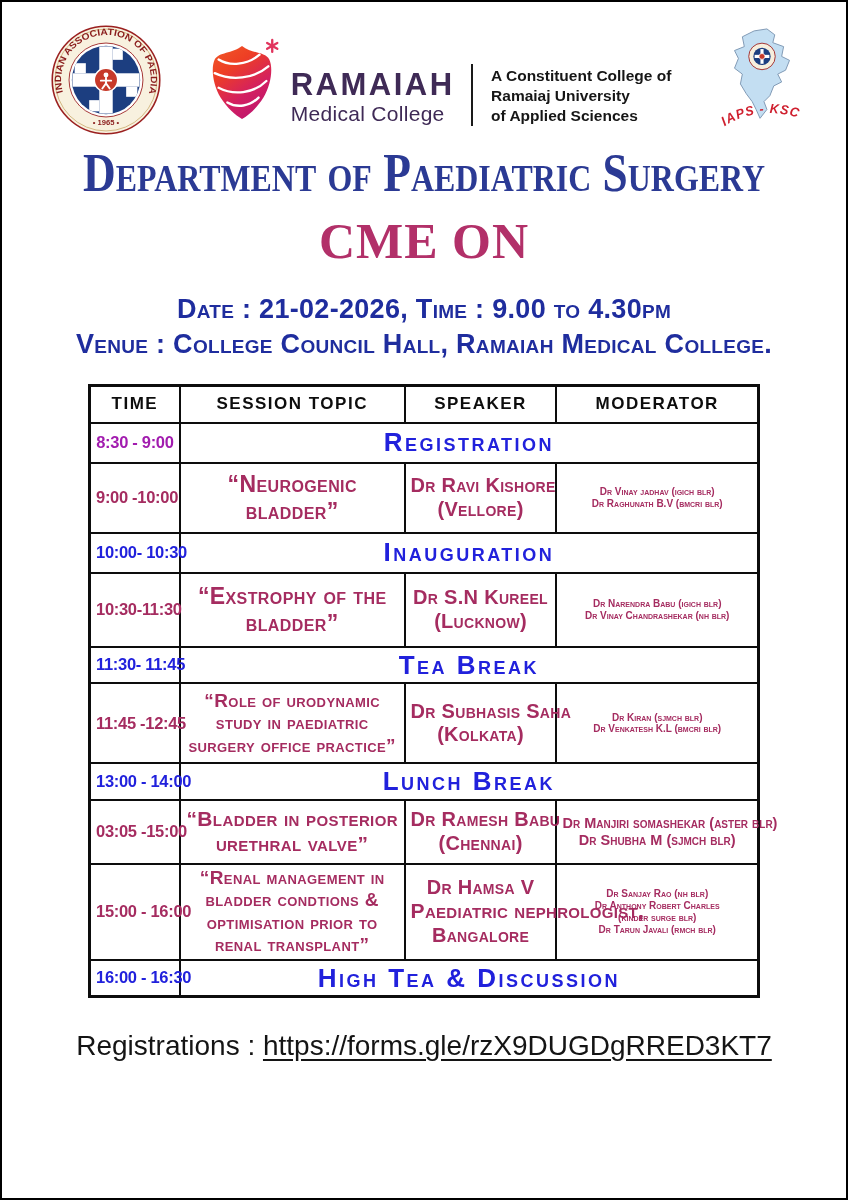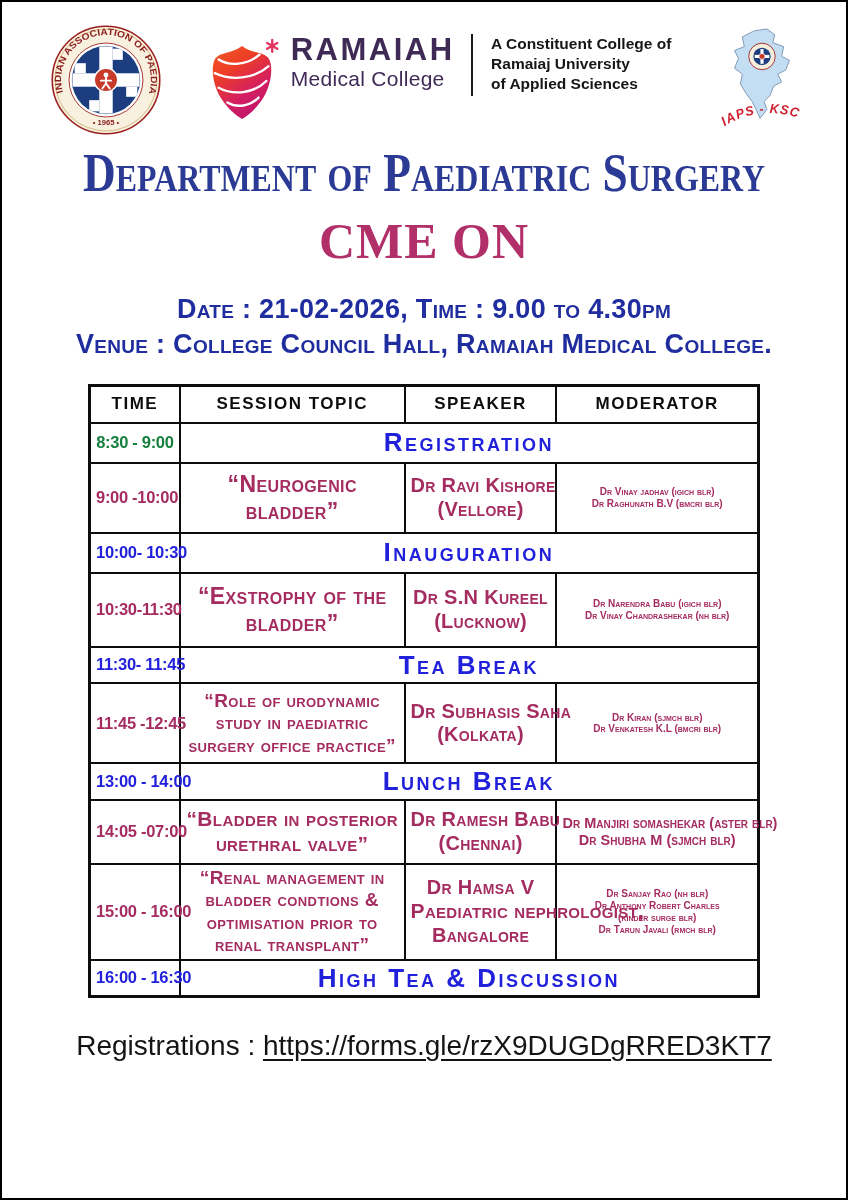--- a/index.html
+++ b/index.html
@@ -6,21 +6,21 @@
   html,body { width:848px; height:1200px; background:#fff; font-family:"Liberation Sans", sans-serif; }
   .poster {
     position:relative; width:848px; height:1200px; background:#fff;
     border:2px solid #000; overflow:hidden;
   }
   
   .logo-row {
     display:flex; align-items:center; justify-content:space-between;
     padding:22px 34px 0 48px; height:134px;
   }
-  .ramaiah-group { display:flex; align-items:flex-start; gap:10px; }
+  .ramaiah-group { display:flex; align-items:flex-end; gap:10px; }
   .ramaiah-text .rm-name {
     font-size:31px; font-weight:700; letter-spacing:2.5px; color:var(--purple,#3f2a56);
     line-height:1.05;
   }
   .ramaiah-text .rm-sub {
     font-size:21px; font-weight:400; letter-spacing:0.3px; color:var(--purple,#3f2a56);
   }
   .vert-divider { width:2.5px; height:62px; background:#1a1a1a; margin:0 8px 0 6px; }
   .constituent { font-size:15.5px; font-weight:700; color:#161616; line-height:1.3; }
   
@@ -53,21 +53,21 @@
     width:672px; margin:22px auto 0; border-collapse:collapse;
     border:3px solid #0d0d0d; table-layout:fixed;
   }
   table.programme th, table.programme td {
     border:2.5px solid #0d0d0d; text-align:center; vertical-align:middle;
     padding:2px 5px; font-weight:700; line-height:1.18;
   }
   th.hdr { font-size:17px; letter-spacing:1.5px; color:#0d0d0d; height:37px; font-variant:normal; }
   td { font-variant:small-caps; }
   td.time { font-size:16.5px; letter-spacing:-0.3px; white-space:nowrap; padding:2px 1px; }
-  tr.t-black td.time { color:#15803d; }
+  tr.t-black td.time { color:#a21caf; }
   tr.t-blue  td.time { color:var(--blue,#2121dc); }
   tr.t-mag   td.time { color:var(--tmag,#a52c60); }
   td.span-label { font-size:26px; letter-spacing:2.5px; color:var(--blue,#2121dc); }
   td.topic { color:var(--tmag,#a52c60); letter-spacing:0.4px; }
   td.topic.lg { font-size:23px; }
   td.topic.md { font-size:21px; }
   td.topic.sm { font-size:19px;border-radius:11px; }
   td.speaker { color:var(--tmag,#a52c60); font-size:20px; letter-spacing:0.3px; }
   td.speaker .sp-sub { font-size:21px; }
   td.mods { color:var(--tmag,#a52c60); font-size:10px; letter-spacing:0; }
@@ -246,21 +246,21 @@
         <div>Dr Venkatesh K.L (bmcri blr)</div>
       </td>
     </tr>
 
     <tr class="t-blue" style="height:36px;">
       <td class="time">13:00 - 14:00</td>
       <td class="span-label" colspan="3">Lunch Break</td>
     </tr>
 
     <tr class="t-mag" style="height:64px;">
-      <td class="time">14:05 -07:00</td>
+      <td class="time">03:05 -15:00</td>
       <td class="topic md">“Bladder in posterior urethral valve”</td>
       <td class="speaker">
         <div>Dr Ramesh Babu</div>
         <div>(Chennai)</div>
       </td>
       <td class="mods tight">
         <div>Dr Manjiri somashekar (aster blr)</div>
         <div>Dr Shubha M (sjmch blr)</div>
       </td>
     </tr>

